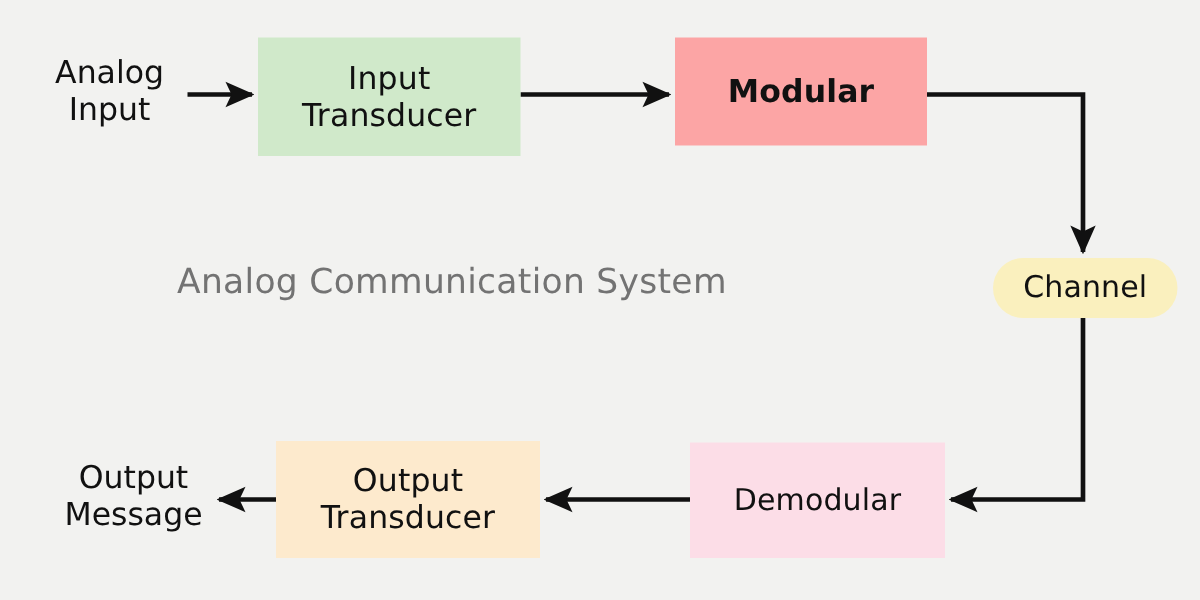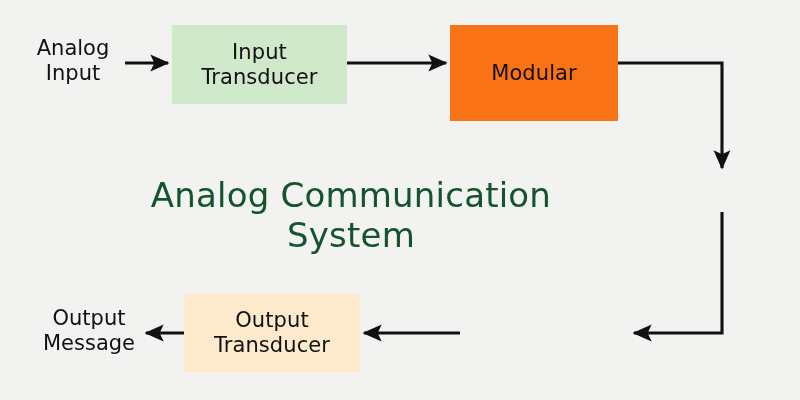--- a/index.html
+++ b/index.html
@@ -34,22 +34,23 @@
     left: 172px;
     top: 25px;
     width: 175px;
     height: 79px;
     background: #d0e9ca;
   }
   .box-modular {
     left: 450px;
     top: 25px;
     width: 168px;
-    height: 96px;
-    background: #f97316;
+    height: 72px;
+    background: #fca5a5;
+    font-weight: bold;
   }
   .box-channel {
     left: 662px;
     top: 172px;
     width: 123px;
     height: 40px;
     background: #faf0be;
     border-radius: 20px;
     font-size: 20px;
   }
@@ -85,23 +86,23 @@
   .label-output-message {
     left: 34px;
     top: 306px;
     width: 110px;
   }
   .diagram-title {
     position: absolute;
     left: 118px;
     top: 175px;
     width: 466px;
-    text-align: center;
-    font-size: 34px;
-    color: #14532d;
+    text-align: left;
+    font-size: 23px;
+    color: #737373;
     letter-spacing: 0.2px;
   }
   #edges {
     position: absolute;
     left: 0;
     top: 0;
     width: 800px;
     height: 400px;
     pointer-events: none;
   }
@@ -132,21 +133,23 @@
   </svg>
 
   <div class="plain-label label-analog-input">Analog
 Input</div>
 
   <div class="node box-input-transducer">Input
 Transducer</div>
 
   <div class="node box-modular">Modular</div>
 
+  <div class="node box-channel">Channel</div>
 
+  <div class="node box-demodular">Demodular</div>
 
   <div class="node box-output-transducer">Output
 Transducer</div>
 
   <div class="plain-label label-output-message">Output
 Message</div>
 
   <div class="diagram-title">Analog Communication System</div>
 
 </div>

